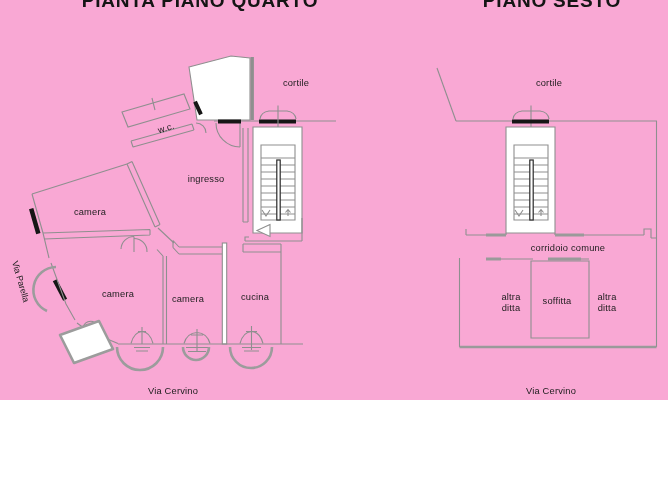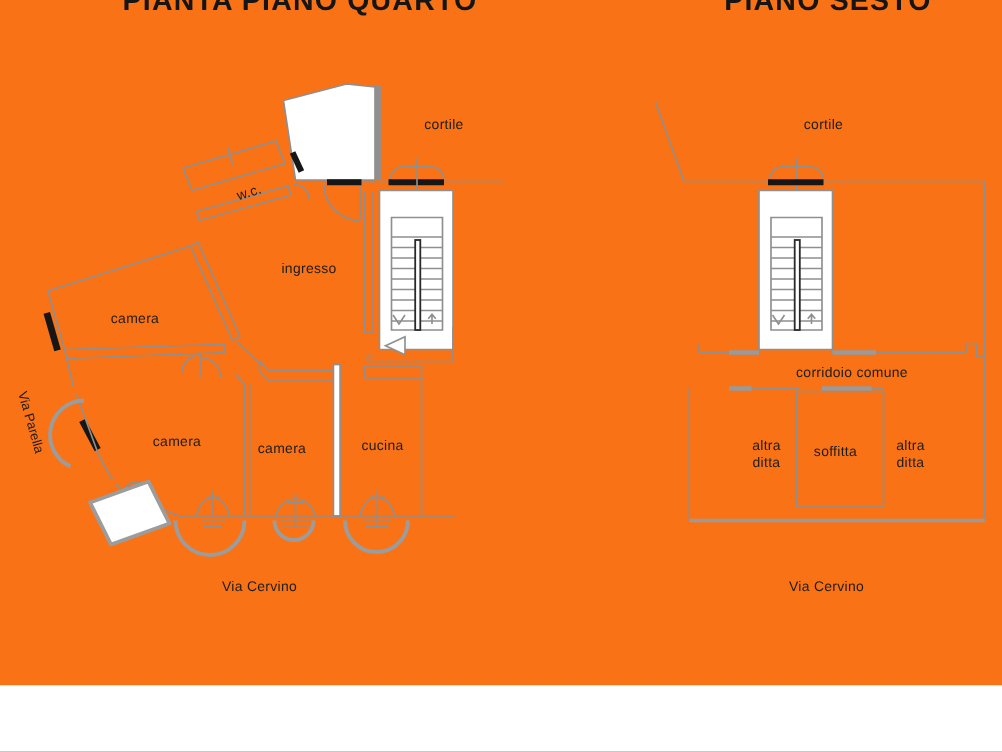--- a/index.html
+++ b/index.html
@@ -1,16 +1,16 @@
 <!DOCTYPE html>
 <html><head>
 <meta charset="utf-8">
 <style>
   html,body{margin:0;padding:0;background:#ffffff;}
-  #screen{position:relative;width:668px;height:457px;background:#f97316;overflow:hidden;
+  #screen{position:relative;width:668px;height:400px;background:#f9a8d4;overflow:hidden;
           font-family:"Liberation Sans",sans-serif;}
   svg{display:block;}
   .wall{stroke:#8f8f8f;stroke-width:1.1;fill:none;}
   .wallfill{stroke:#8f8f8f;stroke-width:1.1;fill:#ffffff;}
   .graybar{fill:#8f8f8f;stroke:none;}
   .thick{stroke:#9a9a9a;stroke-width:3;fill:none;}
   .outer{stroke:#9a9a9a;stroke-width:2.4;fill:none;}
   .balcony{stroke:#9c9c9c;stroke-width:2.6;fill:none;stroke-linejoin:round;}
   .balconyfill{stroke:#9c9c9c;stroke-width:2.6;fill:#ffffff;stroke-linejoin:round;}
   .marker{fill:#161616;stroke:none;}

